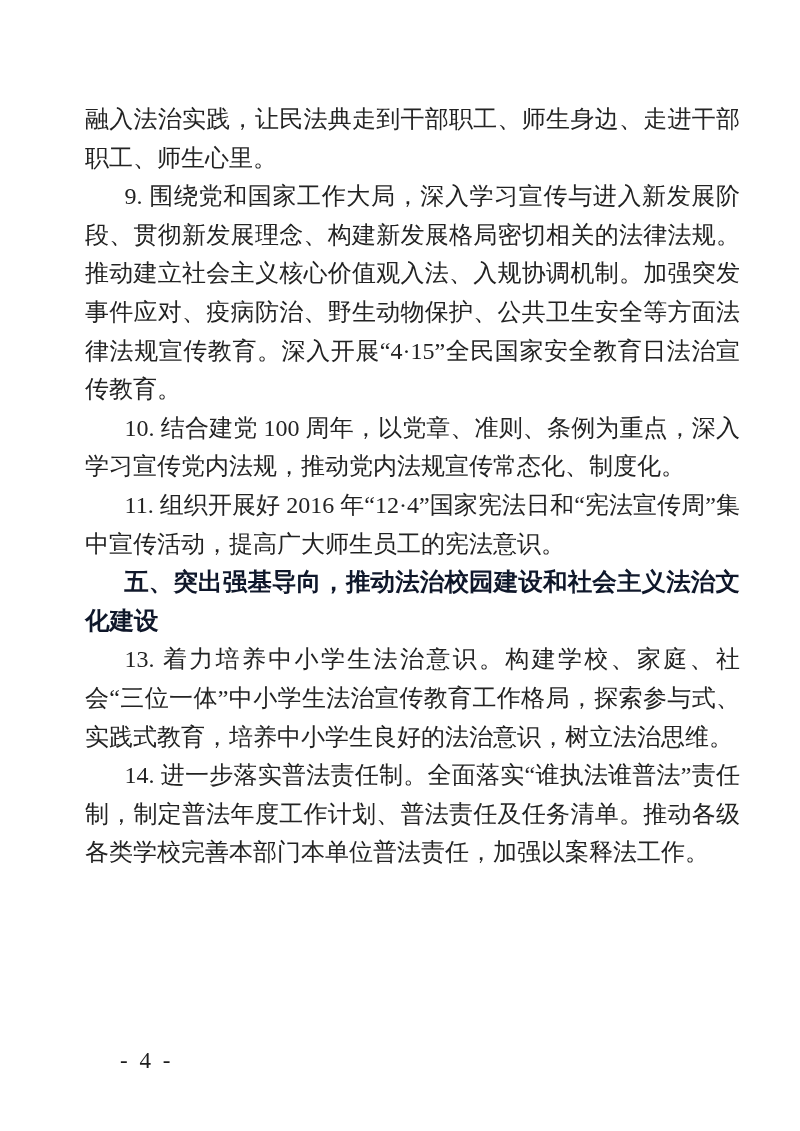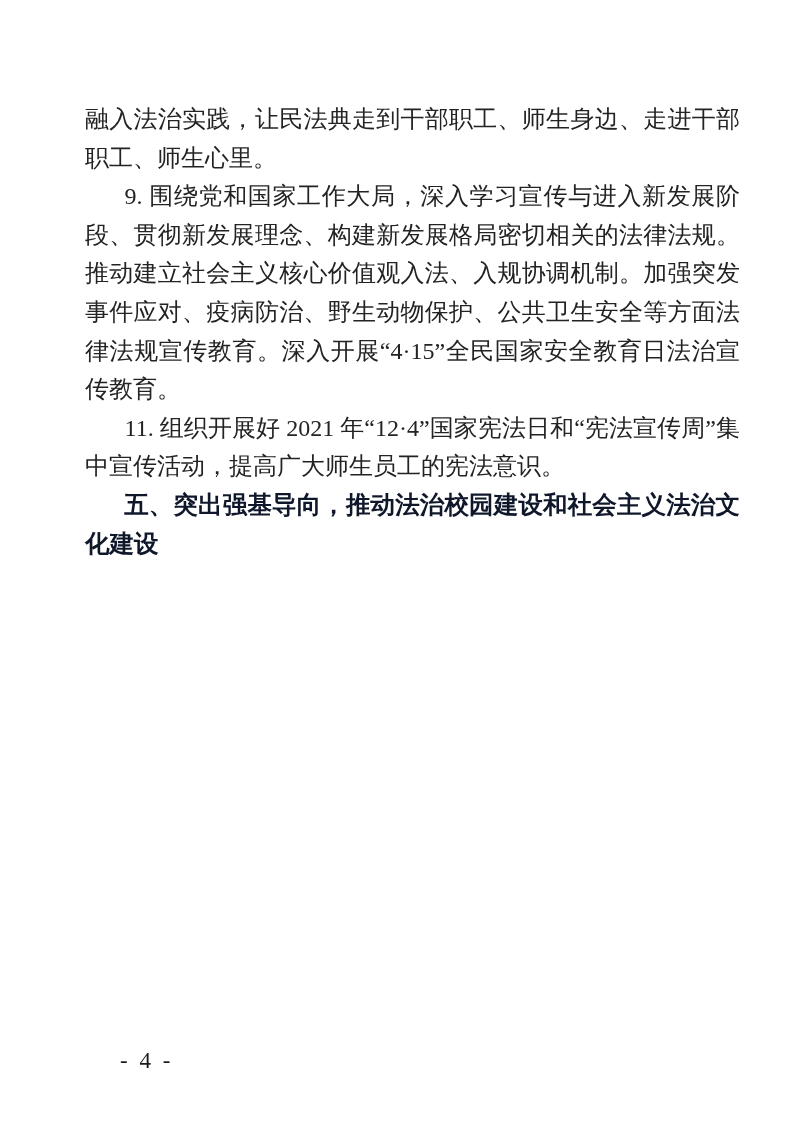--- a/index.html
+++ b/index.html
@@ -54,17 +54,20 @@
     color: #1c1c1c;
   }
 </style>
 </head>
 <body>
 
 <div class="page">
   <div class="content">
     <p class="para">融入法治实践，让民法典走到干部职工、师生身边、走进干部职工、师生心里。</p>
     <p class="para ind">9. 围绕党和国家工作大局，深入学习宣传与进入新发展阶段、贯彻新发展理念、构建新发展格局密切相关的法律法规。推动建立社会主义核心价值观入法、入规协调机制。加强突发事件应对、疫病防治、野生动物保护、公共卫生安全等方面法律法规宣传教育。深入开展“4·15”全民国家安全教育日法治宣传教育。</p>
-    <p class="para ind">11. 组织开展好 2021 年“12·4”国家宪法日和“宪法宣传周”集中宣传活动，提高广大师生员工的宪法意识。</p>
+    <p class="para ind">10. 结合建党 100 周年，以党章、准则、条例为重点，深入学习宣传党内法规，推动党内法规宣传常态化、制度化。</p>
+    <p class="para ind">11. 组织开展好 2016 年“12·4”国家宪法日和“宪法宣传周”集中宣传活动，提高广大师生员工的宪法意识。</p>
     <h2 class="heading">五、突出强基导向，推动法治校园建设和社会主义法治文化建设</h2>
+    <p class="para ind">13. 着力培养中小学生法治意识。构建学校、家庭、社会“三位一体”中小学生法治宣传教育工作格局，探索参与式、实践式教育，培养中小学生良好的法治意识，树立法治思维。</p>
+    <p class="para ind">14. 进一步落实普法责任制。全面落实“谁执法谁普法”责任制，制定普法年度工作计划、普法责任及任务清单。推动各级各类学校完善本部门本单位普法责任，加强以案释法工作。</p>
   </div>
   <div class="page-number">- 4 -</div>
 </div>
 
 </body></html>

